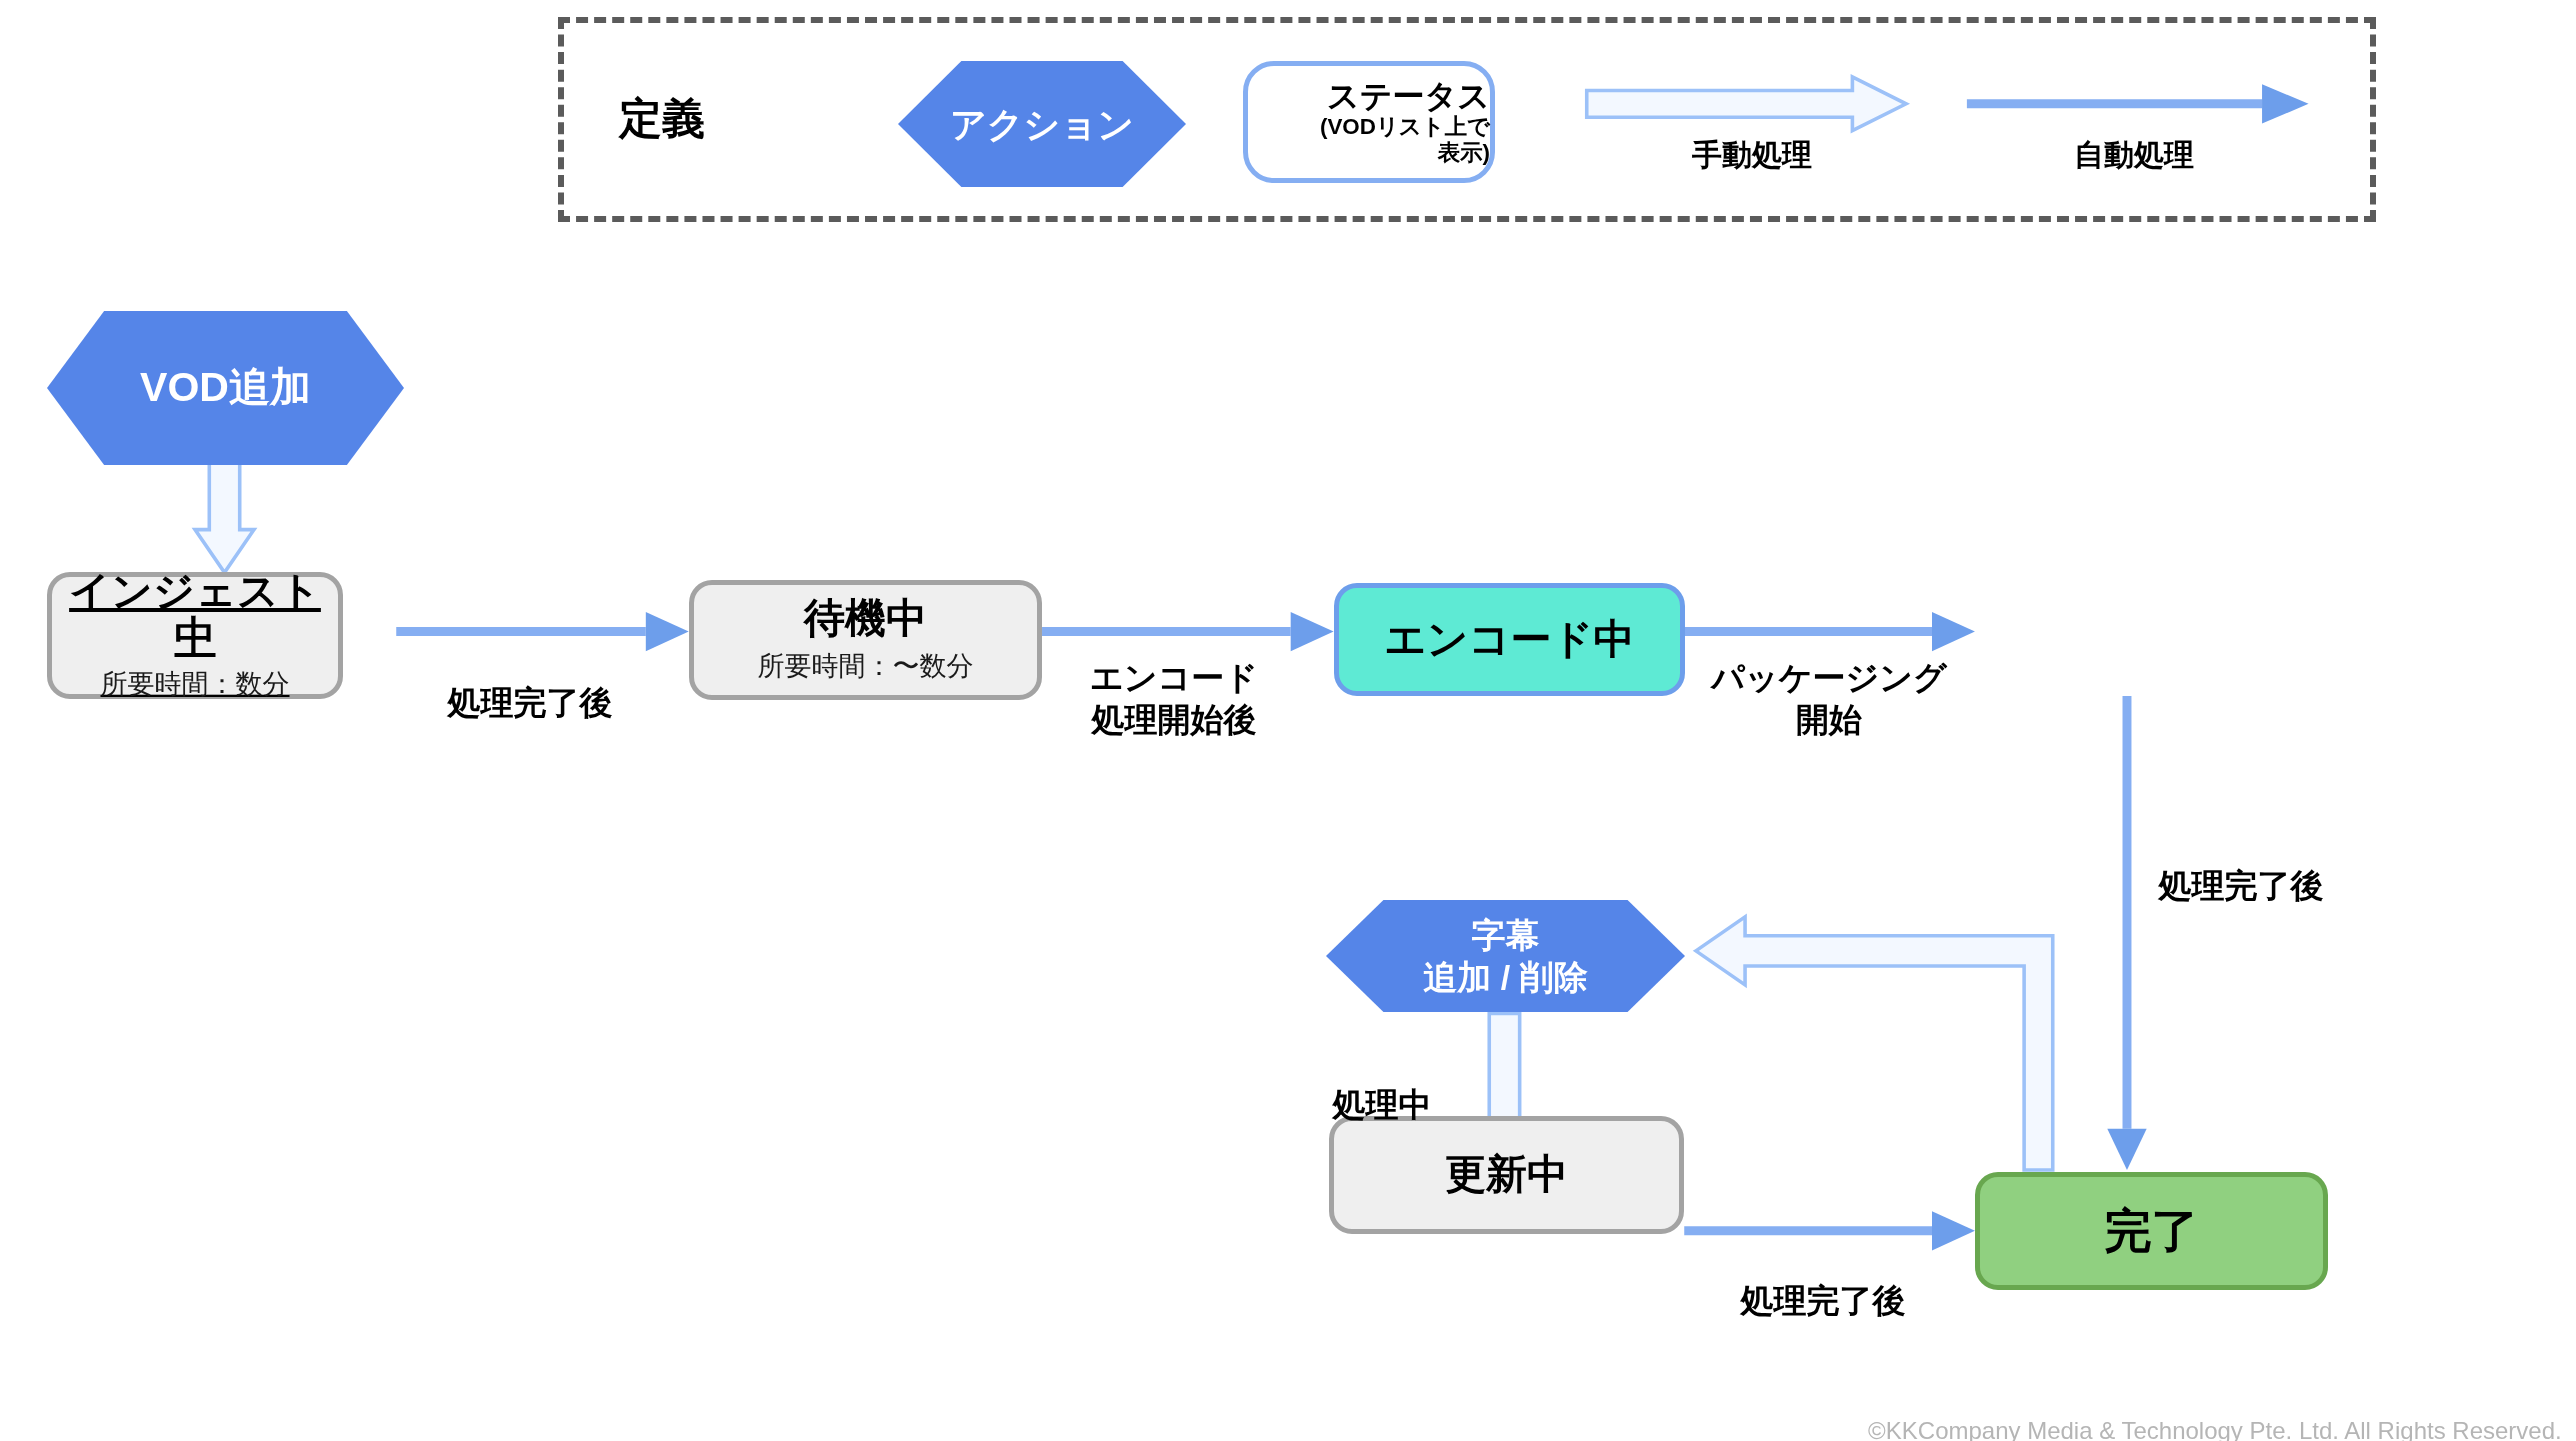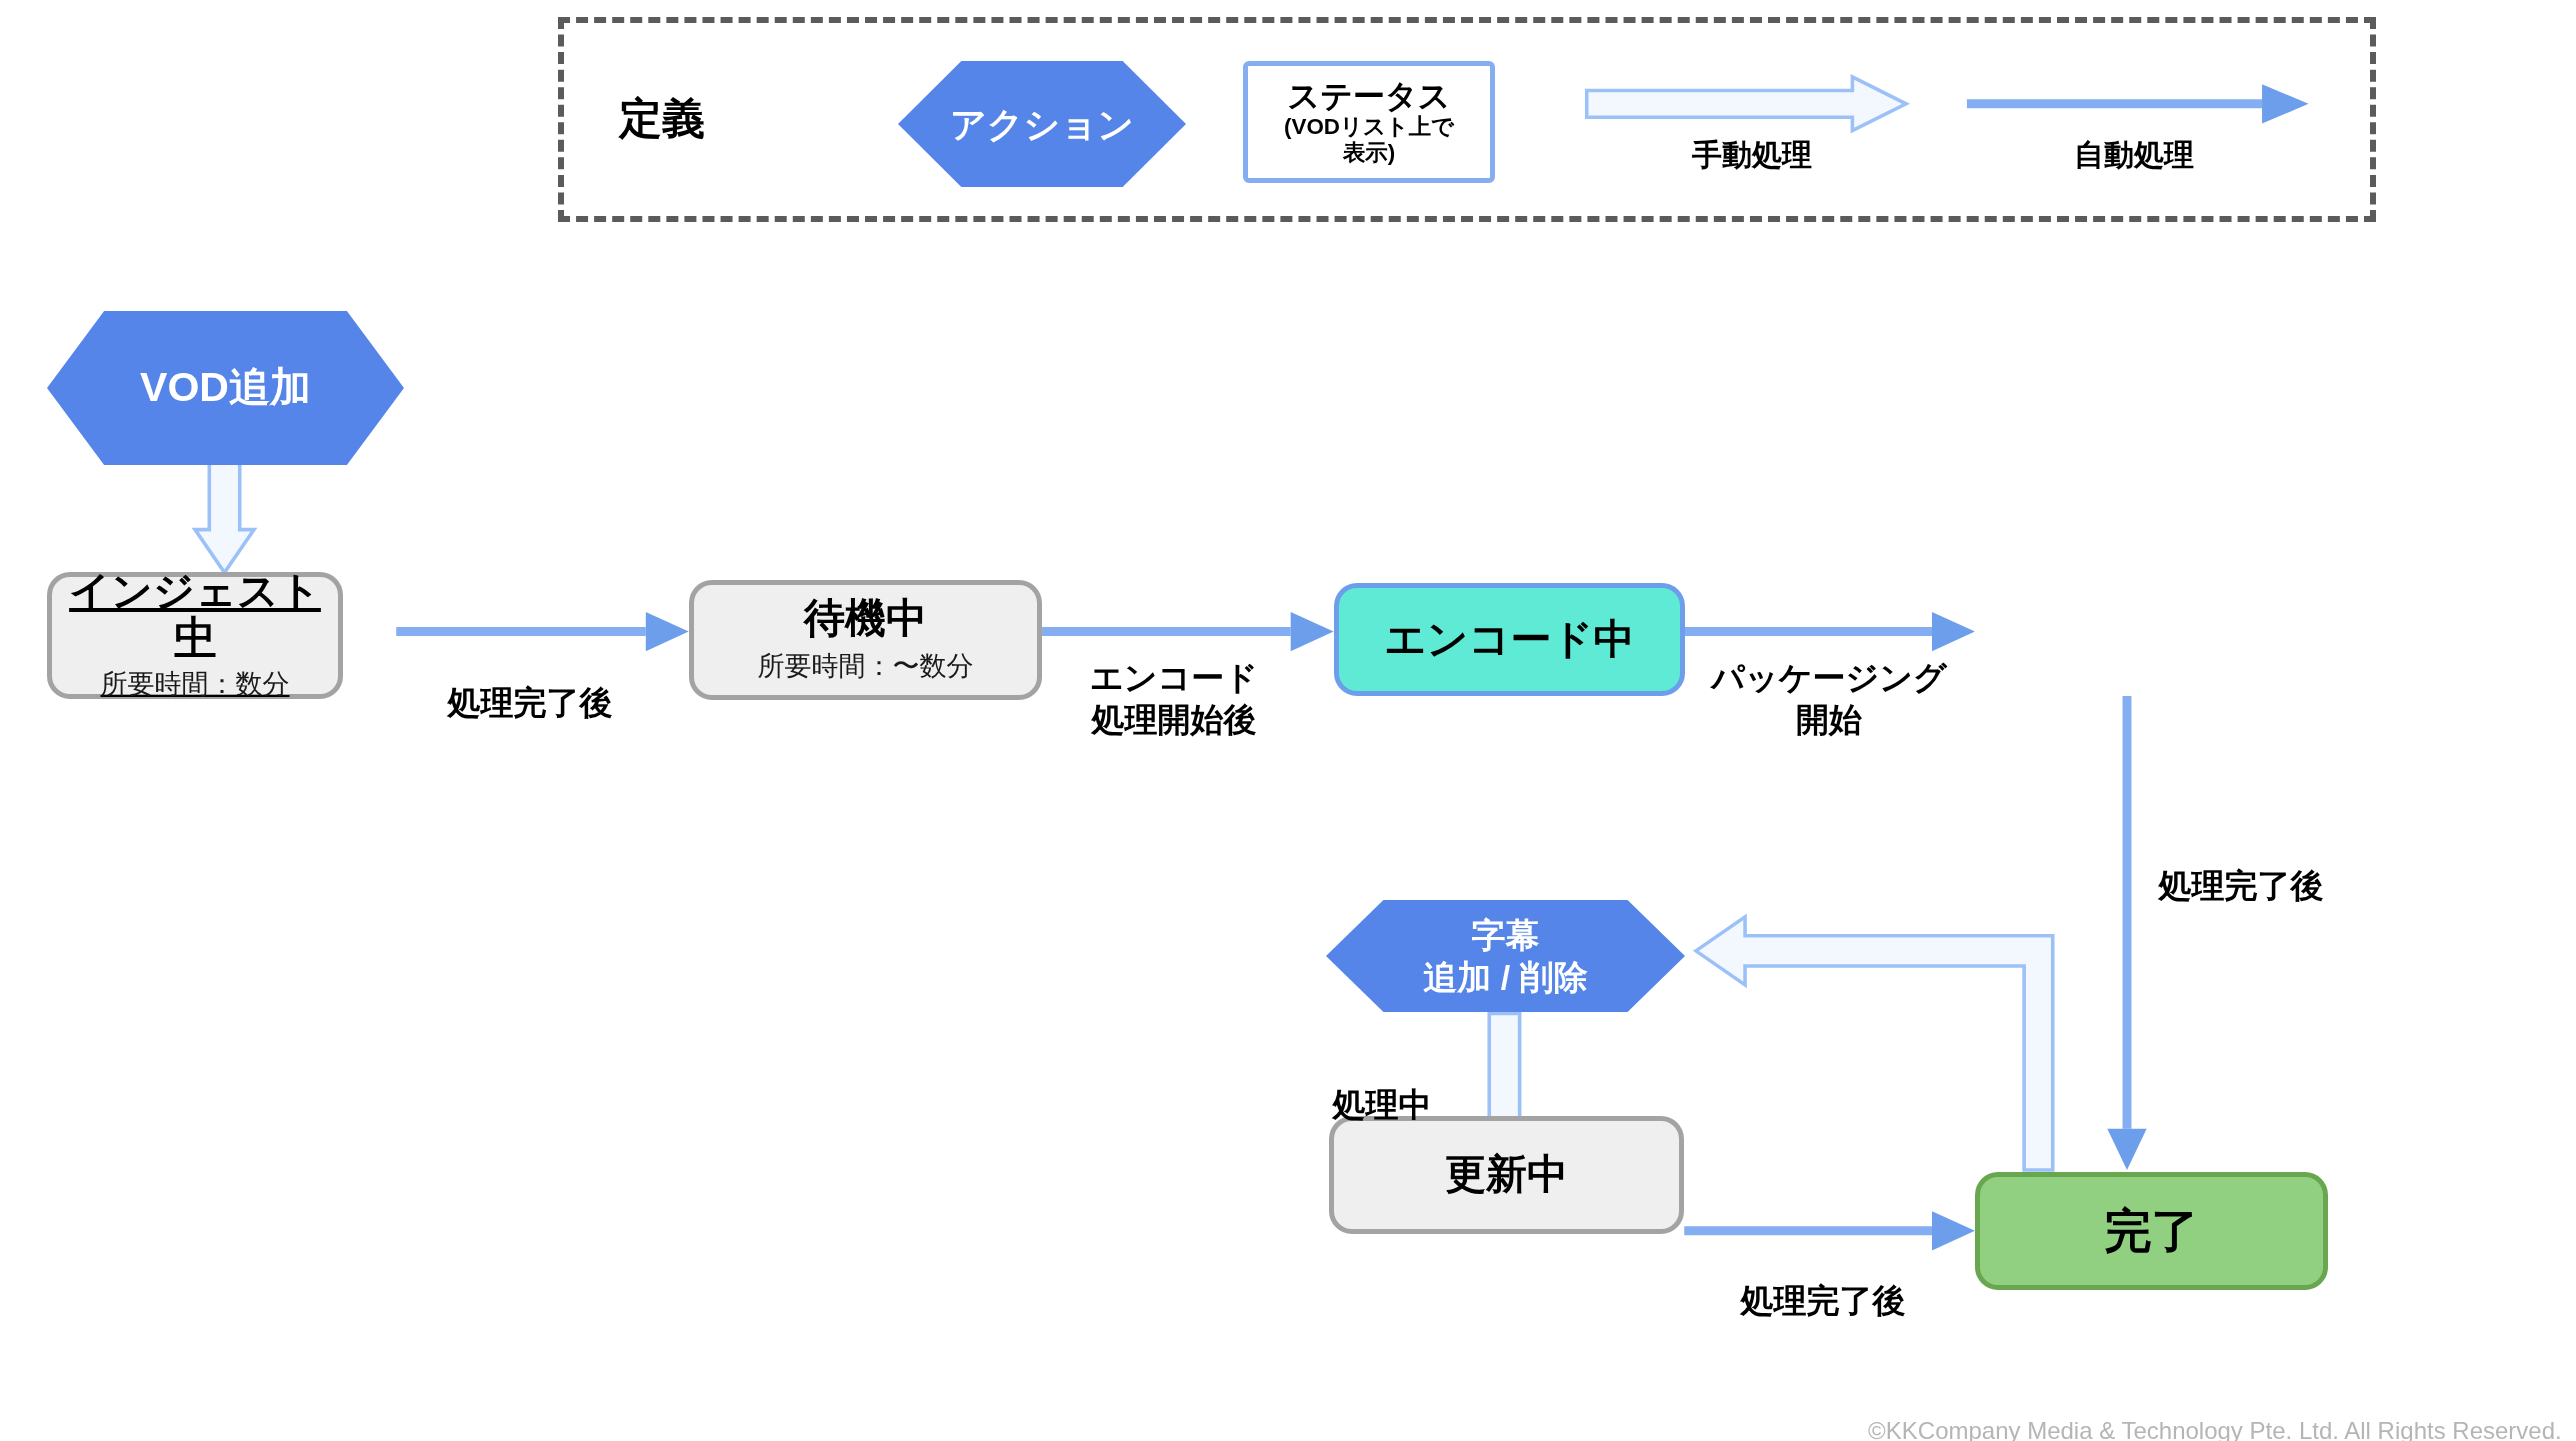--- a/index.html
+++ b/index.html
@@ -90,24 +90,24 @@
     font-size: 36px;
     clip-path: polygon(22% 0, 78% 0, 100% 50%, 78% 100%, 22% 100%, 0 50%);
   }
   .status-box {
     position: absolute;
     left: 679px; top: 38px;
     width: 252px; height: 122px;
     box-sizing: border-box;
     background: #ffffff;
     border: 5.4px solid #85AEF2;
-    border-radius: 6px;
+    border-radius: 31px;
     display: flex;
     flex-direction: column;
-    align-items: center;
+    align-items: flex-end;
     justify-content: center;
     text-align: center;
     z-index: 2;
   }
   .status-title { font-size: 32px; font-weight: bold; line-height: 1.1; }
   .status-sub   { font-size: 22.4px; font-weight: bold; line-height: 1.15; }
   .legend-label {
     position: absolute;
     transform: translate(-50%, -50%);
     font-size: 30px;

